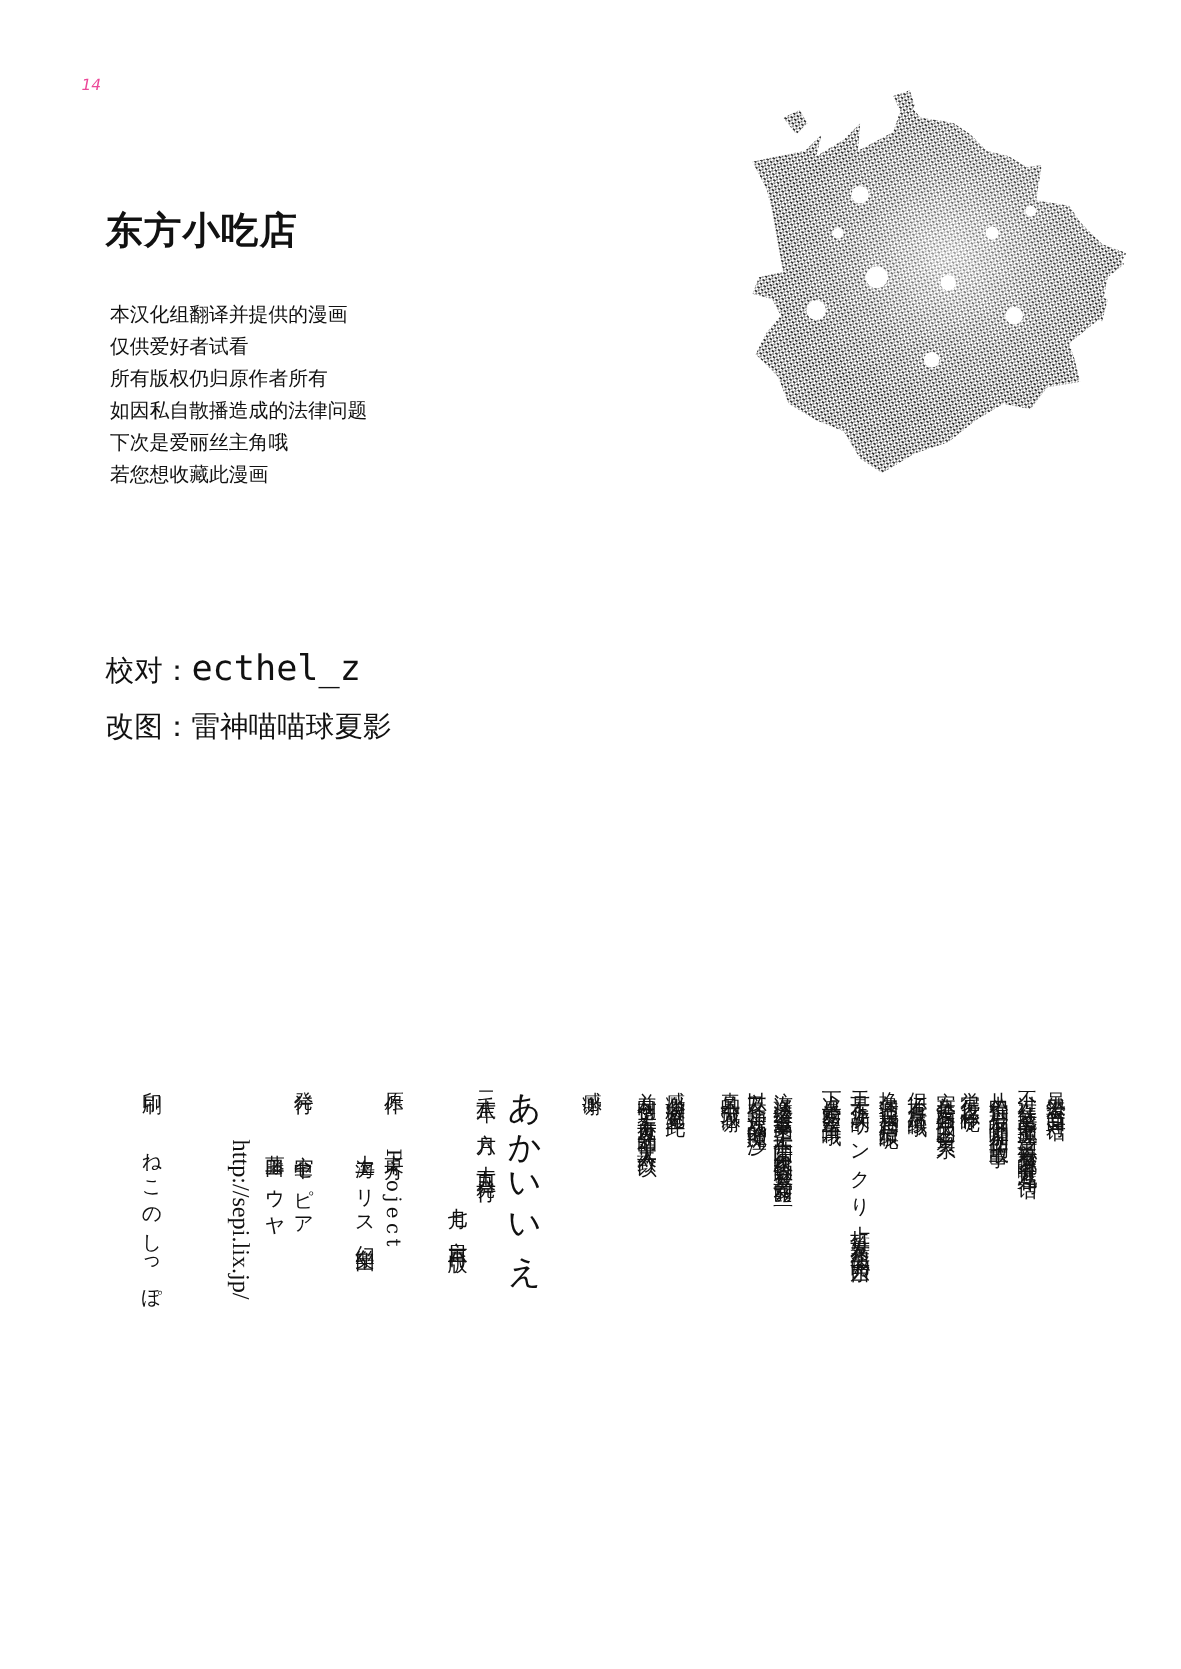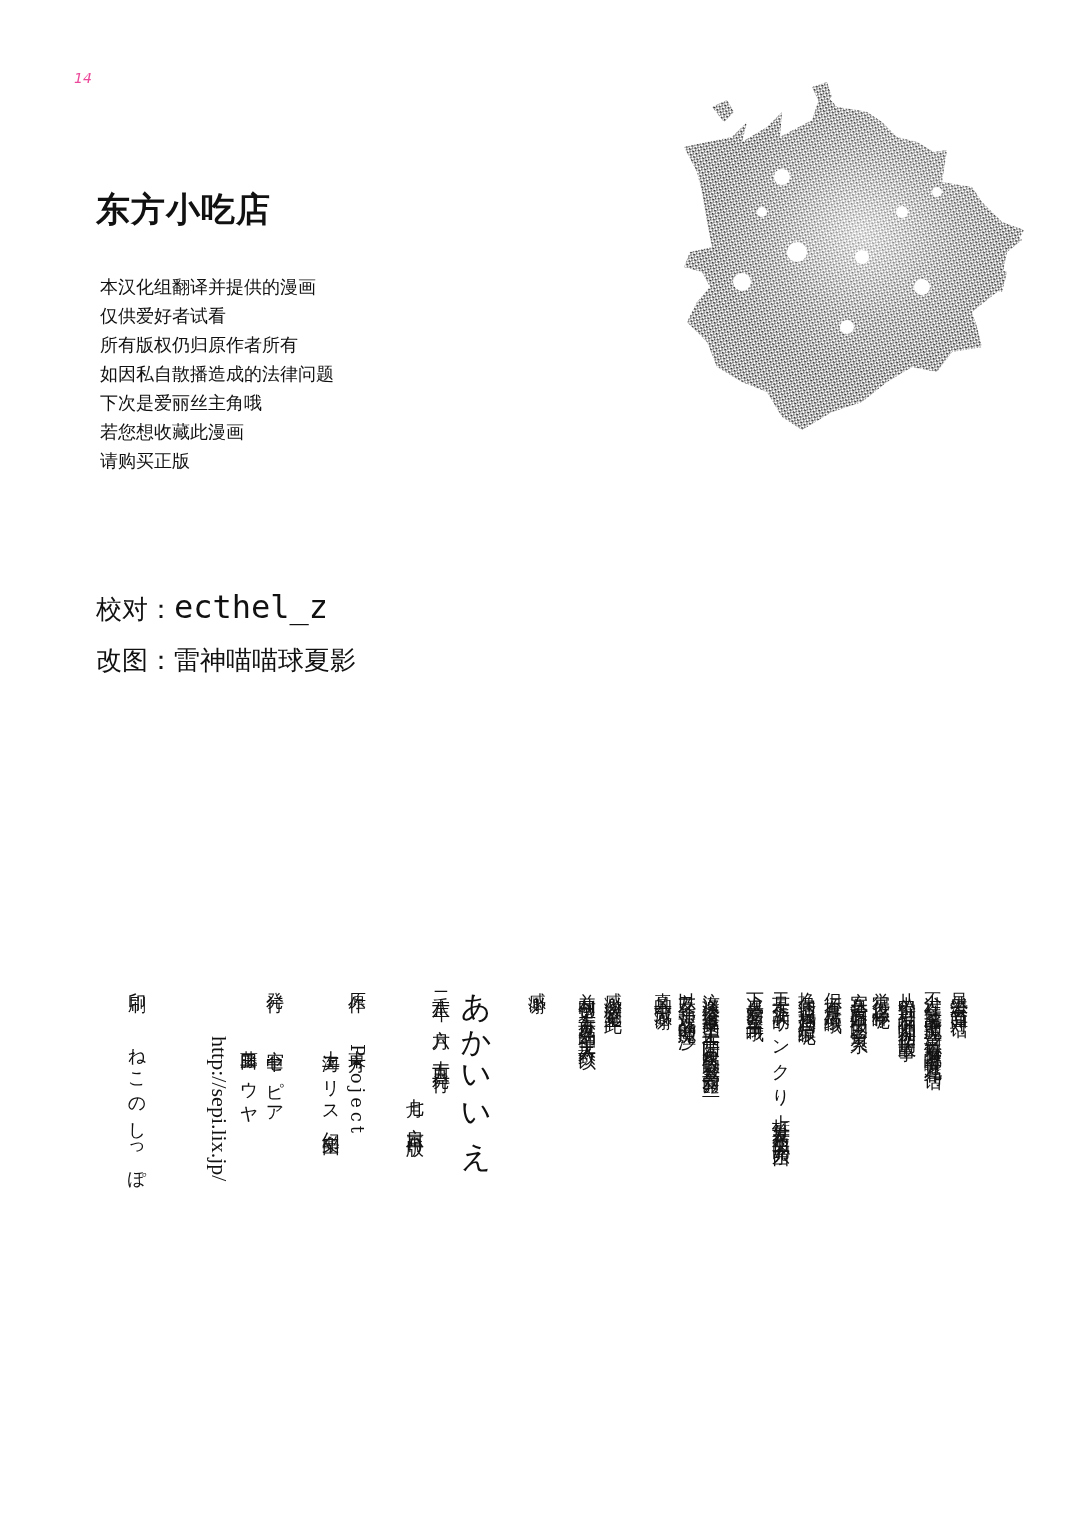--- a/index.html
+++ b/index.html
@@ -26,21 +26,20 @@
 
 <div class="title">东方小吃店</div>
 
 <div class="notice">
   <div>本汉化组翻译并提供的漫画</div>
   <div>仅供爱好者试看</div>
   <div>所有版权仍归原作者所有</div>
   <div>如因私自散播造成的法律问题</div>
   <div>下次是爱丽丝主角哦</div>
   <div>若您想收藏此漫画</div>
-  <div>请购买正版</div>
 </div>
 
 <div class="credit credit-proof">
   <span>校对：</span><span class="val-mono">ecthel_z</span>
 </div>
 <div class="credit credit-edit">
   <span>改图：</span><span>雷神喵喵球夏影</span>
 </div>
 
 <svg class="fractal" viewBox="0 0 380 360" xmlns="http://www.w3.org/2000/svg">

